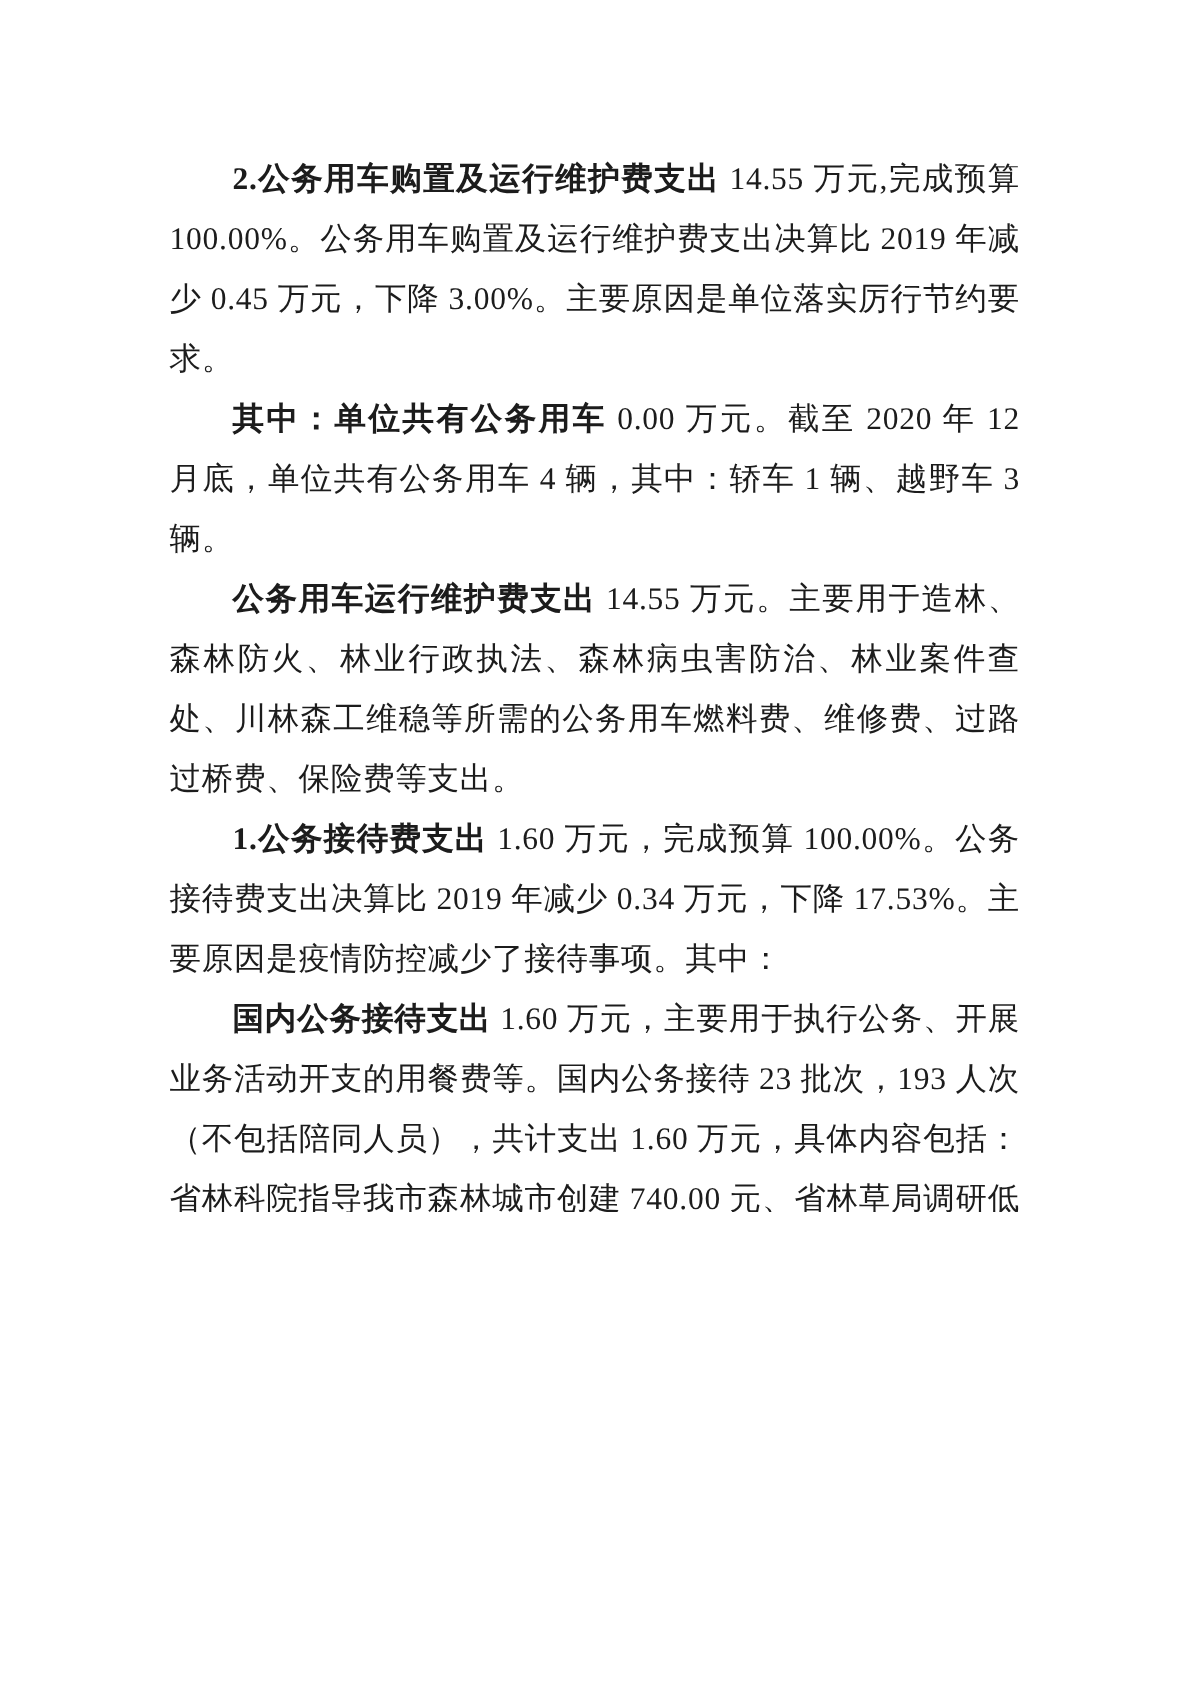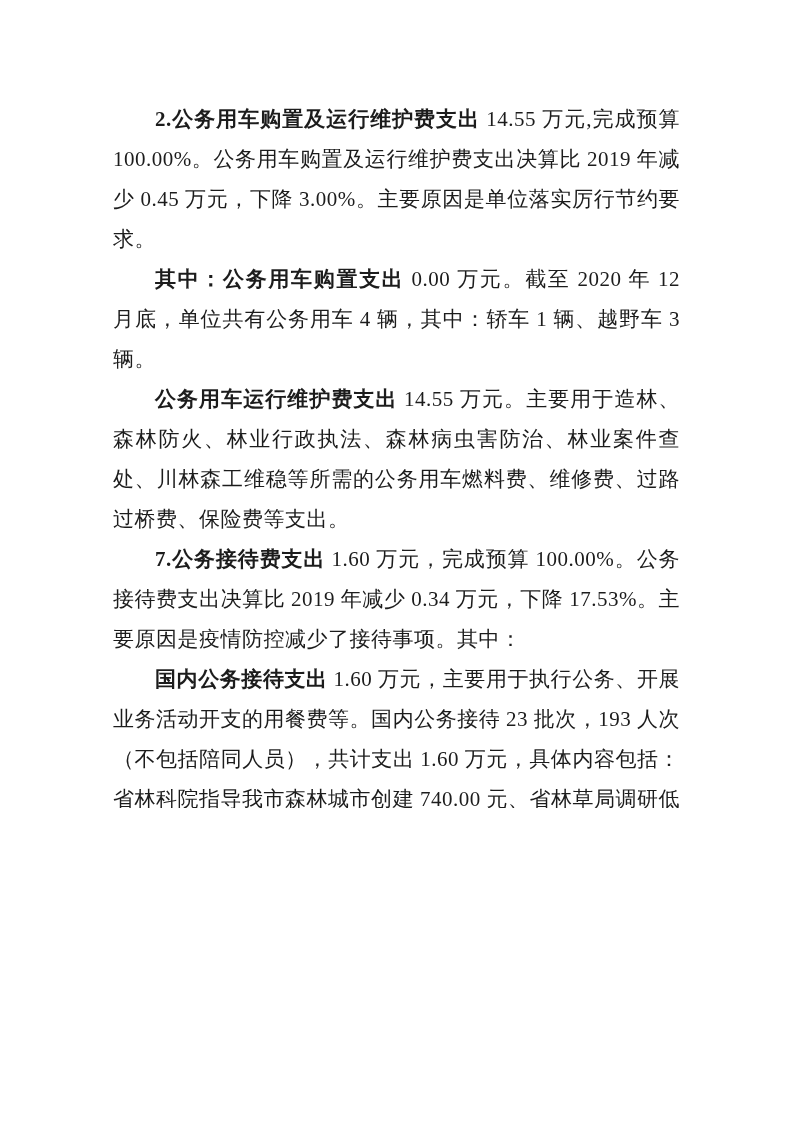--- a/index.html
+++ b/index.html
@@ -49,25 +49,25 @@
   }
 </style>
 </head>
 <body>
 
 <div class="page">
   <div class="content">
 
     <p class="para"><span class="lead"></span><span class="bold">2.公务用车购置及运行维护费支出</span><span class="rest"> 14.55 万元,完成预算 100.00%。公务用车购置及运行维护费支出决算比 2019 年减少 0.45 万元，下降 3.00%。主要原因是单位落实厉行节约要求。</span></p>
 
-    <p class="para"><span class="lead">其中：</span><span class="bold">公务用车购置支出</span><span class="rest"> 0.00 万元。截至 2020 年 12 月底，单位共有公务用车 4 辆，其中：轿车 1 辆、越野车 3 辆。</span></p>
+    <p class="para"><span class="lead">其中：</span><span class="bold">单位共有公务用车</span><span class="rest"> 0.00 万元。截至 2020 年 12 月底，单位共有公务用车 4 辆，其中：轿车 1 辆、越野车 3 辆。</span></p>
 
     <p class="para"><span class="lead"></span><span class="bold">公务用车运行维护费支出</span><span class="rest"> 14.55 万元。主要用于造林、森林防火、林业行政执法、森林病虫害防治、林业案件查处、川林森工维稳等所需的公务用车燃料费、维修费、过路过桥费、保险费等支出。</span></p>
 
-    <p class="para"><span class="lead"></span><span class="bold">7.公务接待费支出</span><span class="rest"> 1.60 万元，完成预算 100.00%。公务接待费支出决算比 2019 年减少 0.34 万元，下降 17.53%。主要原因是疫情防控减少了接待事项。其中：</span></p>
+    <p class="para"><span class="lead"></span><span class="bold">1.公务接待费支出</span><span class="rest"> 1.60 万元，完成预算 100.00%。公务接待费支出决算比 2019 年减少 0.34 万元，下降 17.53%。主要原因是疫情防控减少了接待事项。其中：</span></p>
 
     <p class="para"><span class="lead"></span><span class="bold">国内公务接待支出</span><span class="rest"> 1.60 万元，主要用于执行公务、开展业务活动开支的用餐费等。国内公务接待 23 批次，193 人次（不包括陪同人员），共计支出 1.60 万元，具体内容包括：省林科院指导我市森林城市创建 740.00 元、省林草局调研低效林改造 850.00、遂潼一体化发展合作 731.00 元、省林草局检查森林防火项目 837.00 元、省林勘院指导自然保护地整合工作 426.00 元、南充市林业局学习种质资源普查工作 700.00 元等。</span></p>
 
     <p class="para"><span class="lead"></span><span class="bold">具体内容包括</span><span class="rest"> 0.00 万元。</span></p>
 
   </div>
 
   <div class="page-number">12</div>
 </div>
 

